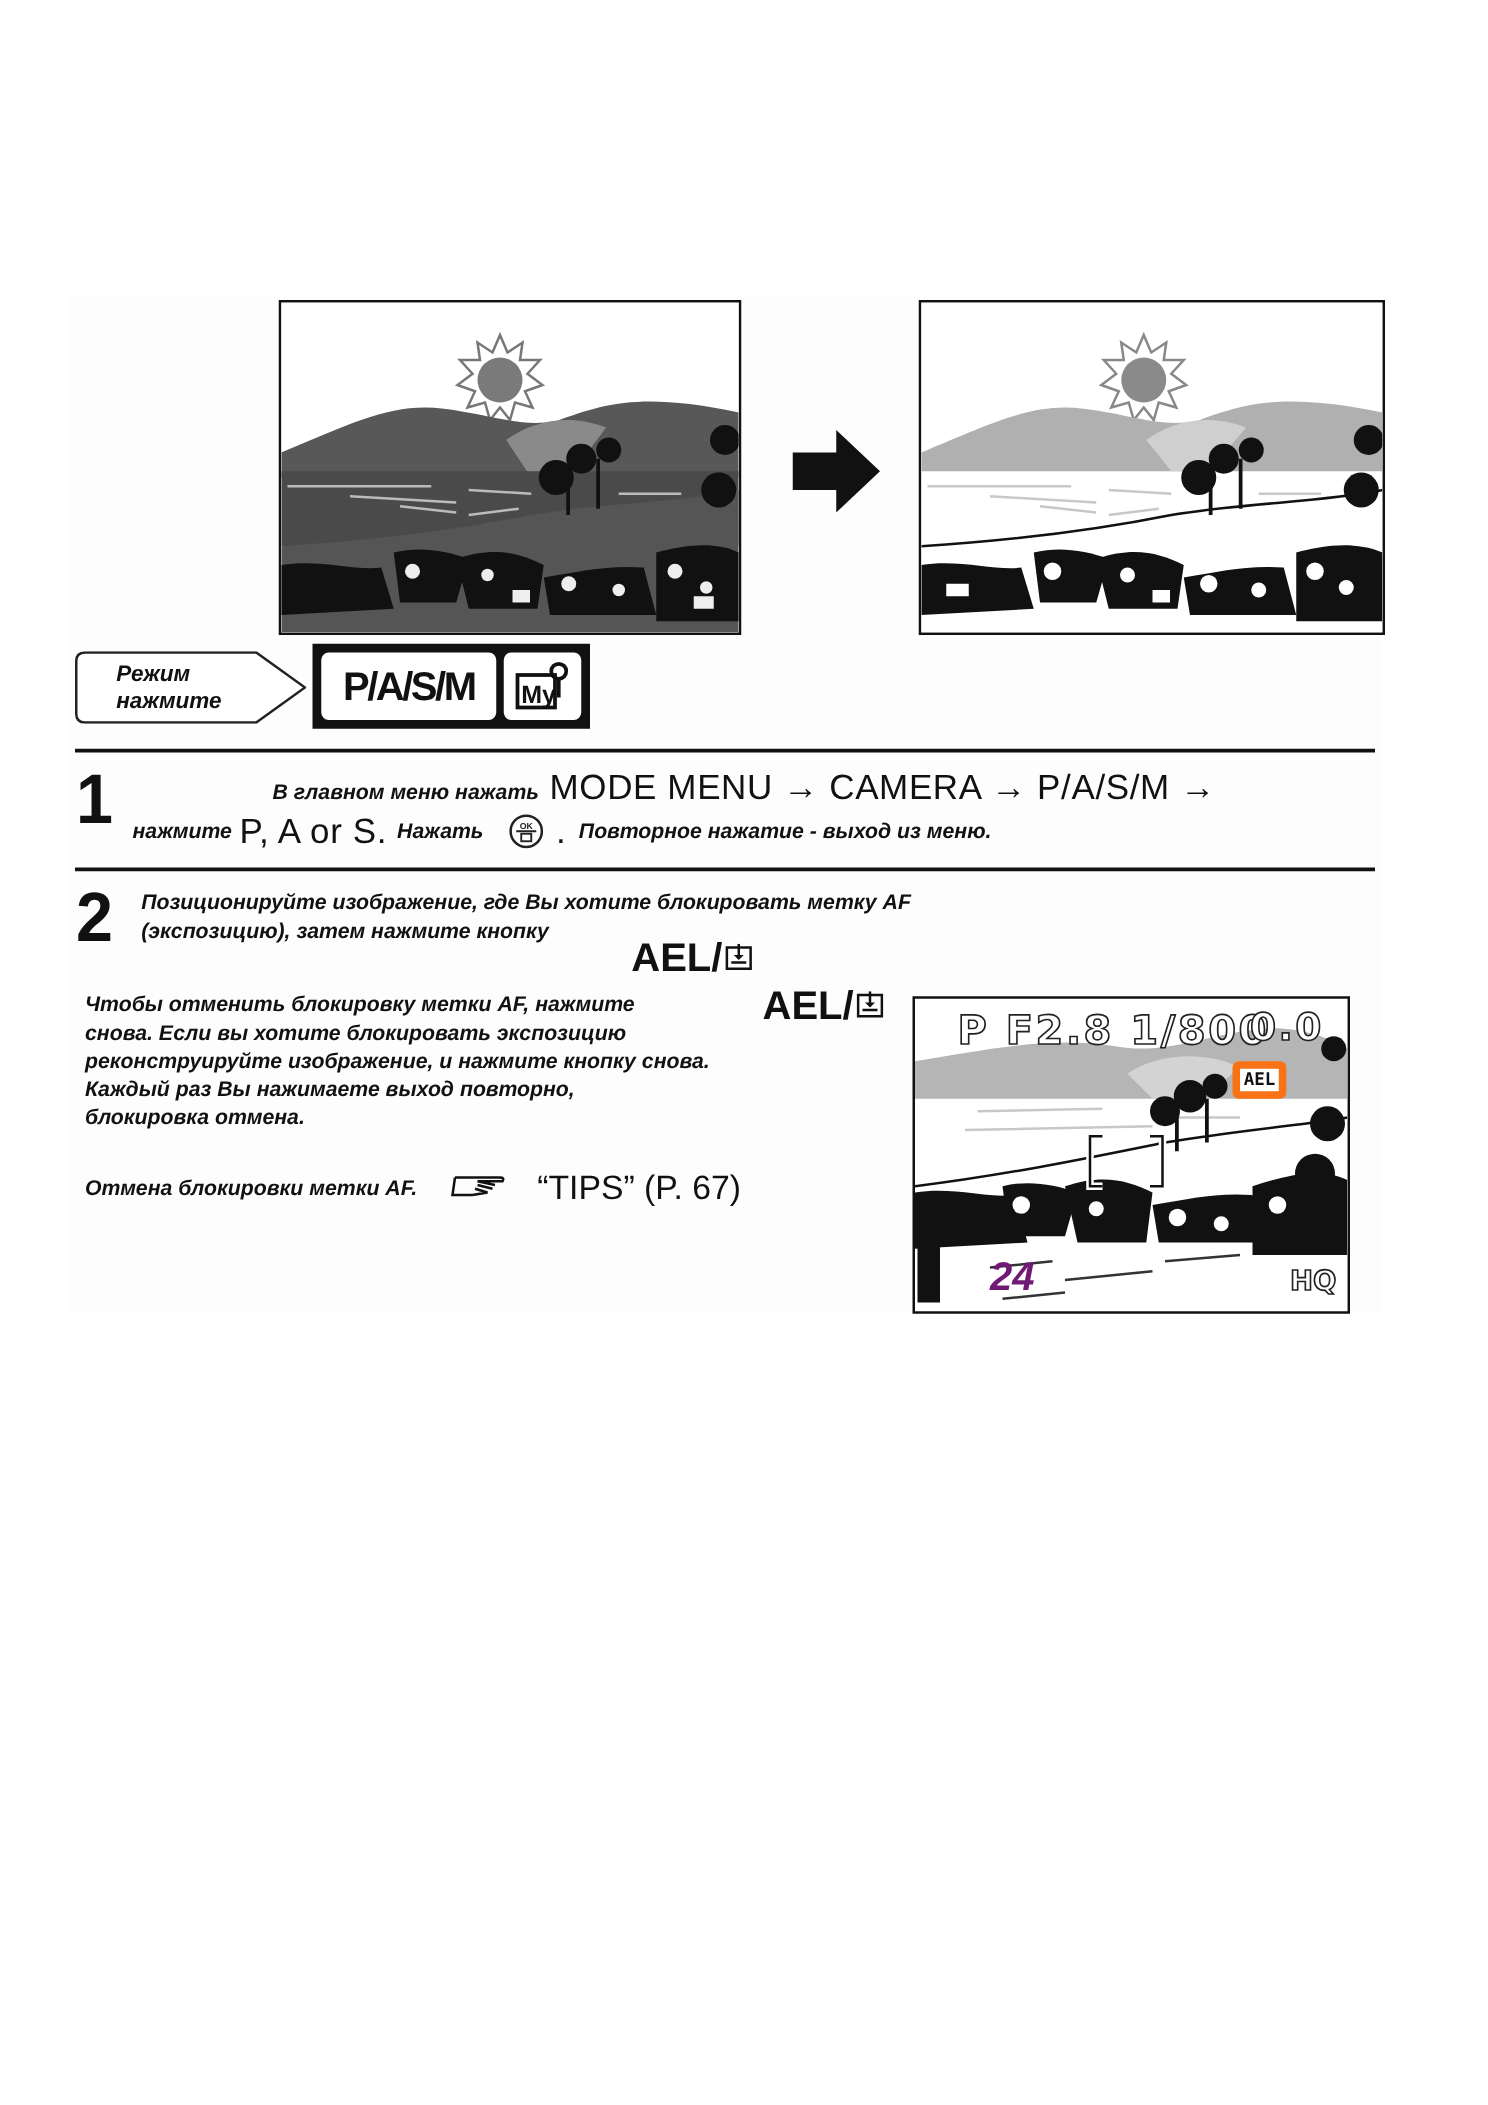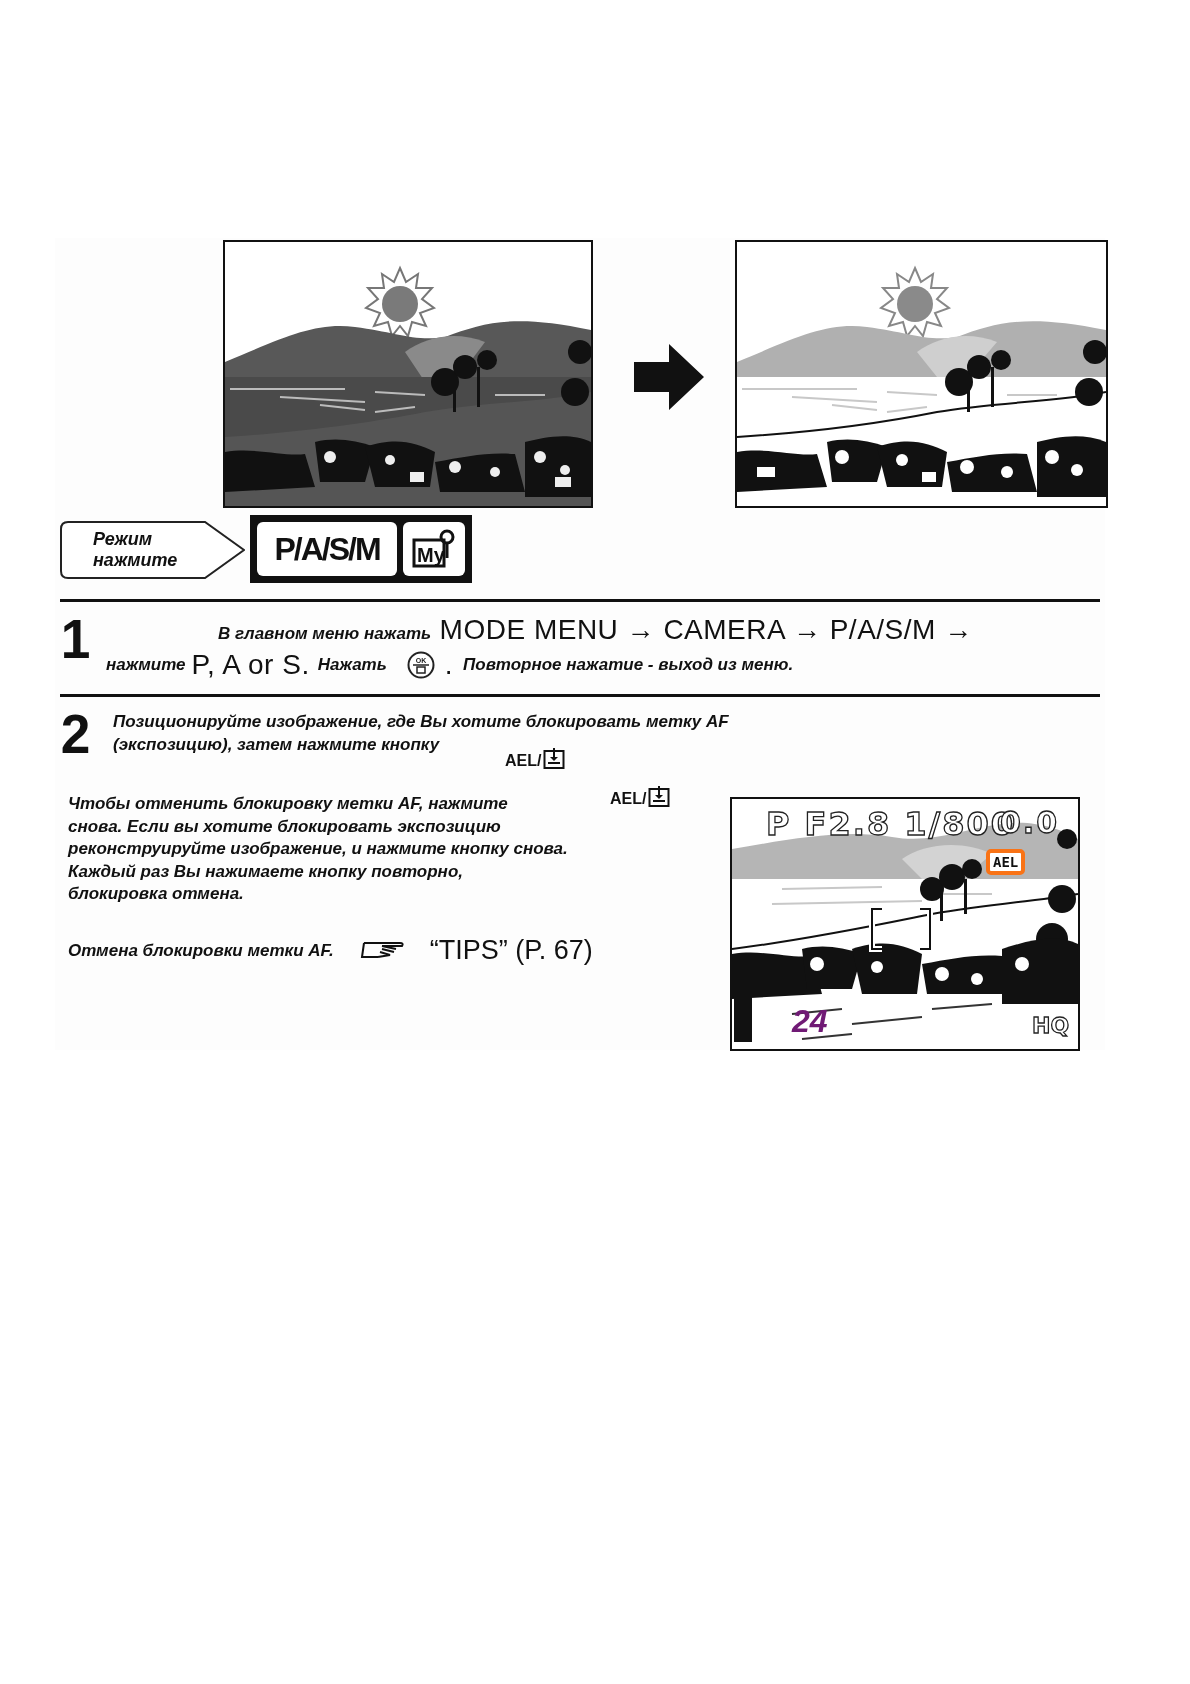--- a/index.html
+++ b/index.html
@@ -11,21 +11,21 @@
   .photo svg { display:block; width:100%; height:100%; }
   .italic-b { font-style:italic; font-weight:bold; }
   .rule { position:absolute; left:60px; width:1040px; height:3px; background:#111; }
   .stepnum { position:absolute; font-weight:bold; font-size:56px; line-height:1; font-family:"Liberation Sans", sans-serif; transform:scaleX(0.95); }
   .big { font-size:28px; font-weight:normal; letter-spacing:0.5px; }
   .sm { font-size:17px; }
   .line { position:absolute; white-space:nowrap; }
   .mode-tag { position:absolute; left:60px; top:521px; width:185px; height:58px; }
   .mode-box { position:absolute; left:250px; top:515px; width:222px; height:68px; background:#111; }
   .mode-btn { position:absolute; background:#fff; border-radius:6px; top:7px; height:54px; display:flex; align-items:center; justify-content:center; font-weight:bold; font-size:32px; letter-spacing:-2px; }
-  .ael { font-weight:bold; font-size:16px; display:inline-flex; align-items:center; gap:2px; }
+  .ael { font-weight:bold; font-size:32px; display:inline-flex; align-items:center; gap:2px; }
   .lcd-text { position:absolute; font-weight:bold; color:#fff; -webkit-text-stroke:1.3px #222; font-family:"DejaVu Sans", sans-serif; }
 </style>
 </head>
 <body>
 
 <div class="band"></div>
 
 <div class="photo" style="left:223px;top:240px;width:366px;height:264px;">
   <svg viewBox="0 0 366 264" preserveAspectRatio="none">
     <rect width="366" height="264" fill="#ffffff"></rect>
@@ -177,21 +177,21 @@
         <polygon points="7,9 15,9 11,13" fill="#111"></polygon>
         <line x1="5" y1="15" x2="17" y2="15" stroke="#111" stroke-width="2"></line>
       </svg>
   </span>
 </div>
 
 <div class="abs italic-b sm" style="left:68px;top:793px;line-height:22.5px;">
   <div>Чтобы отменить блокировку  метки AF, нажмите</div>
   <div>снова. Если вы хотите блокировать экспозицию</div>
   <div>реконструируйте изображение, и нажмите кнопку снова.</div>
-  <div>Каждый раз Вы нажимаете кнопку повторно,</div>
+  <div>Каждый раз Вы нажимаете выход повторно,</div>
   <div>блокировка отмена.</div>
 </div>
 <div class="line ael" style="left:610px;top:786px;">
   <span>AEL/</span>
   <span>
     <svg width="22" height="22" viewBox="0 0 22 22">
         <rect x="1.5" y="3" width="19" height="17" fill="none" stroke="#111" stroke-width="2"></rect>
         <line x1="11" y1="0" x2="11" y2="12" stroke="#111" stroke-width="2"></line>
         <polygon points="7,9 15,9 11,13" fill="#111"></polygon>
         <line x1="5" y1="15" x2="17" y2="15" stroke="#111" stroke-width="2"></line>
@@ -243,16 +243,16 @@
 
     <path d="M150,110 L140,110 L140,150 L150,150 M188,110 L198,110 L198,150 L188,150" fill="none" stroke="#fff" stroke-width="6"></path>
     <path d="M150,110 L140,110 L140,150 L150,150 M188,110 L198,110 L198,150 L188,150" fill="none" stroke="#111" stroke-width="2"></path>
   </svg>
   <div class="lcd-text" style="left:34px;top:6px;font-size:32px;letter-spacing:2px;">
     <span>P</span>
     <span>F2.8</span>
     <span>1/800</span>
   </div>
   <div class="lcd-text" style="left:268px;top:6px;font-size:30px;letter-spacing:2px;">0.0</div>
-  <div class="abs" style="left:254px;top:50px;border:4px solid #f97316;border-radius:5px;background:#fff;padding:1px 3px;font-size:14px;font-weight:bold;font-family:'DejaVu Sans Mono',monospace;">AEL</div>
+  <div class="abs" style="left:254px;top:50px;border:6px solid #f97316;border-radius:5px;background:#fff;padding:1px 3px;font-size:14px;font-weight:bold;font-family:'DejaVu Sans Mono',monospace;">AEL</div>
   <div class="abs" style="left:60px;top:204px;font-size:32px;font-weight:bold;font-style:italic;color:#701a75;">24</div>
   <div class="lcd-text" style="left:300px;top:214px;font-size:22px;">HQ</div>
 </div>
 
 </body></html>

